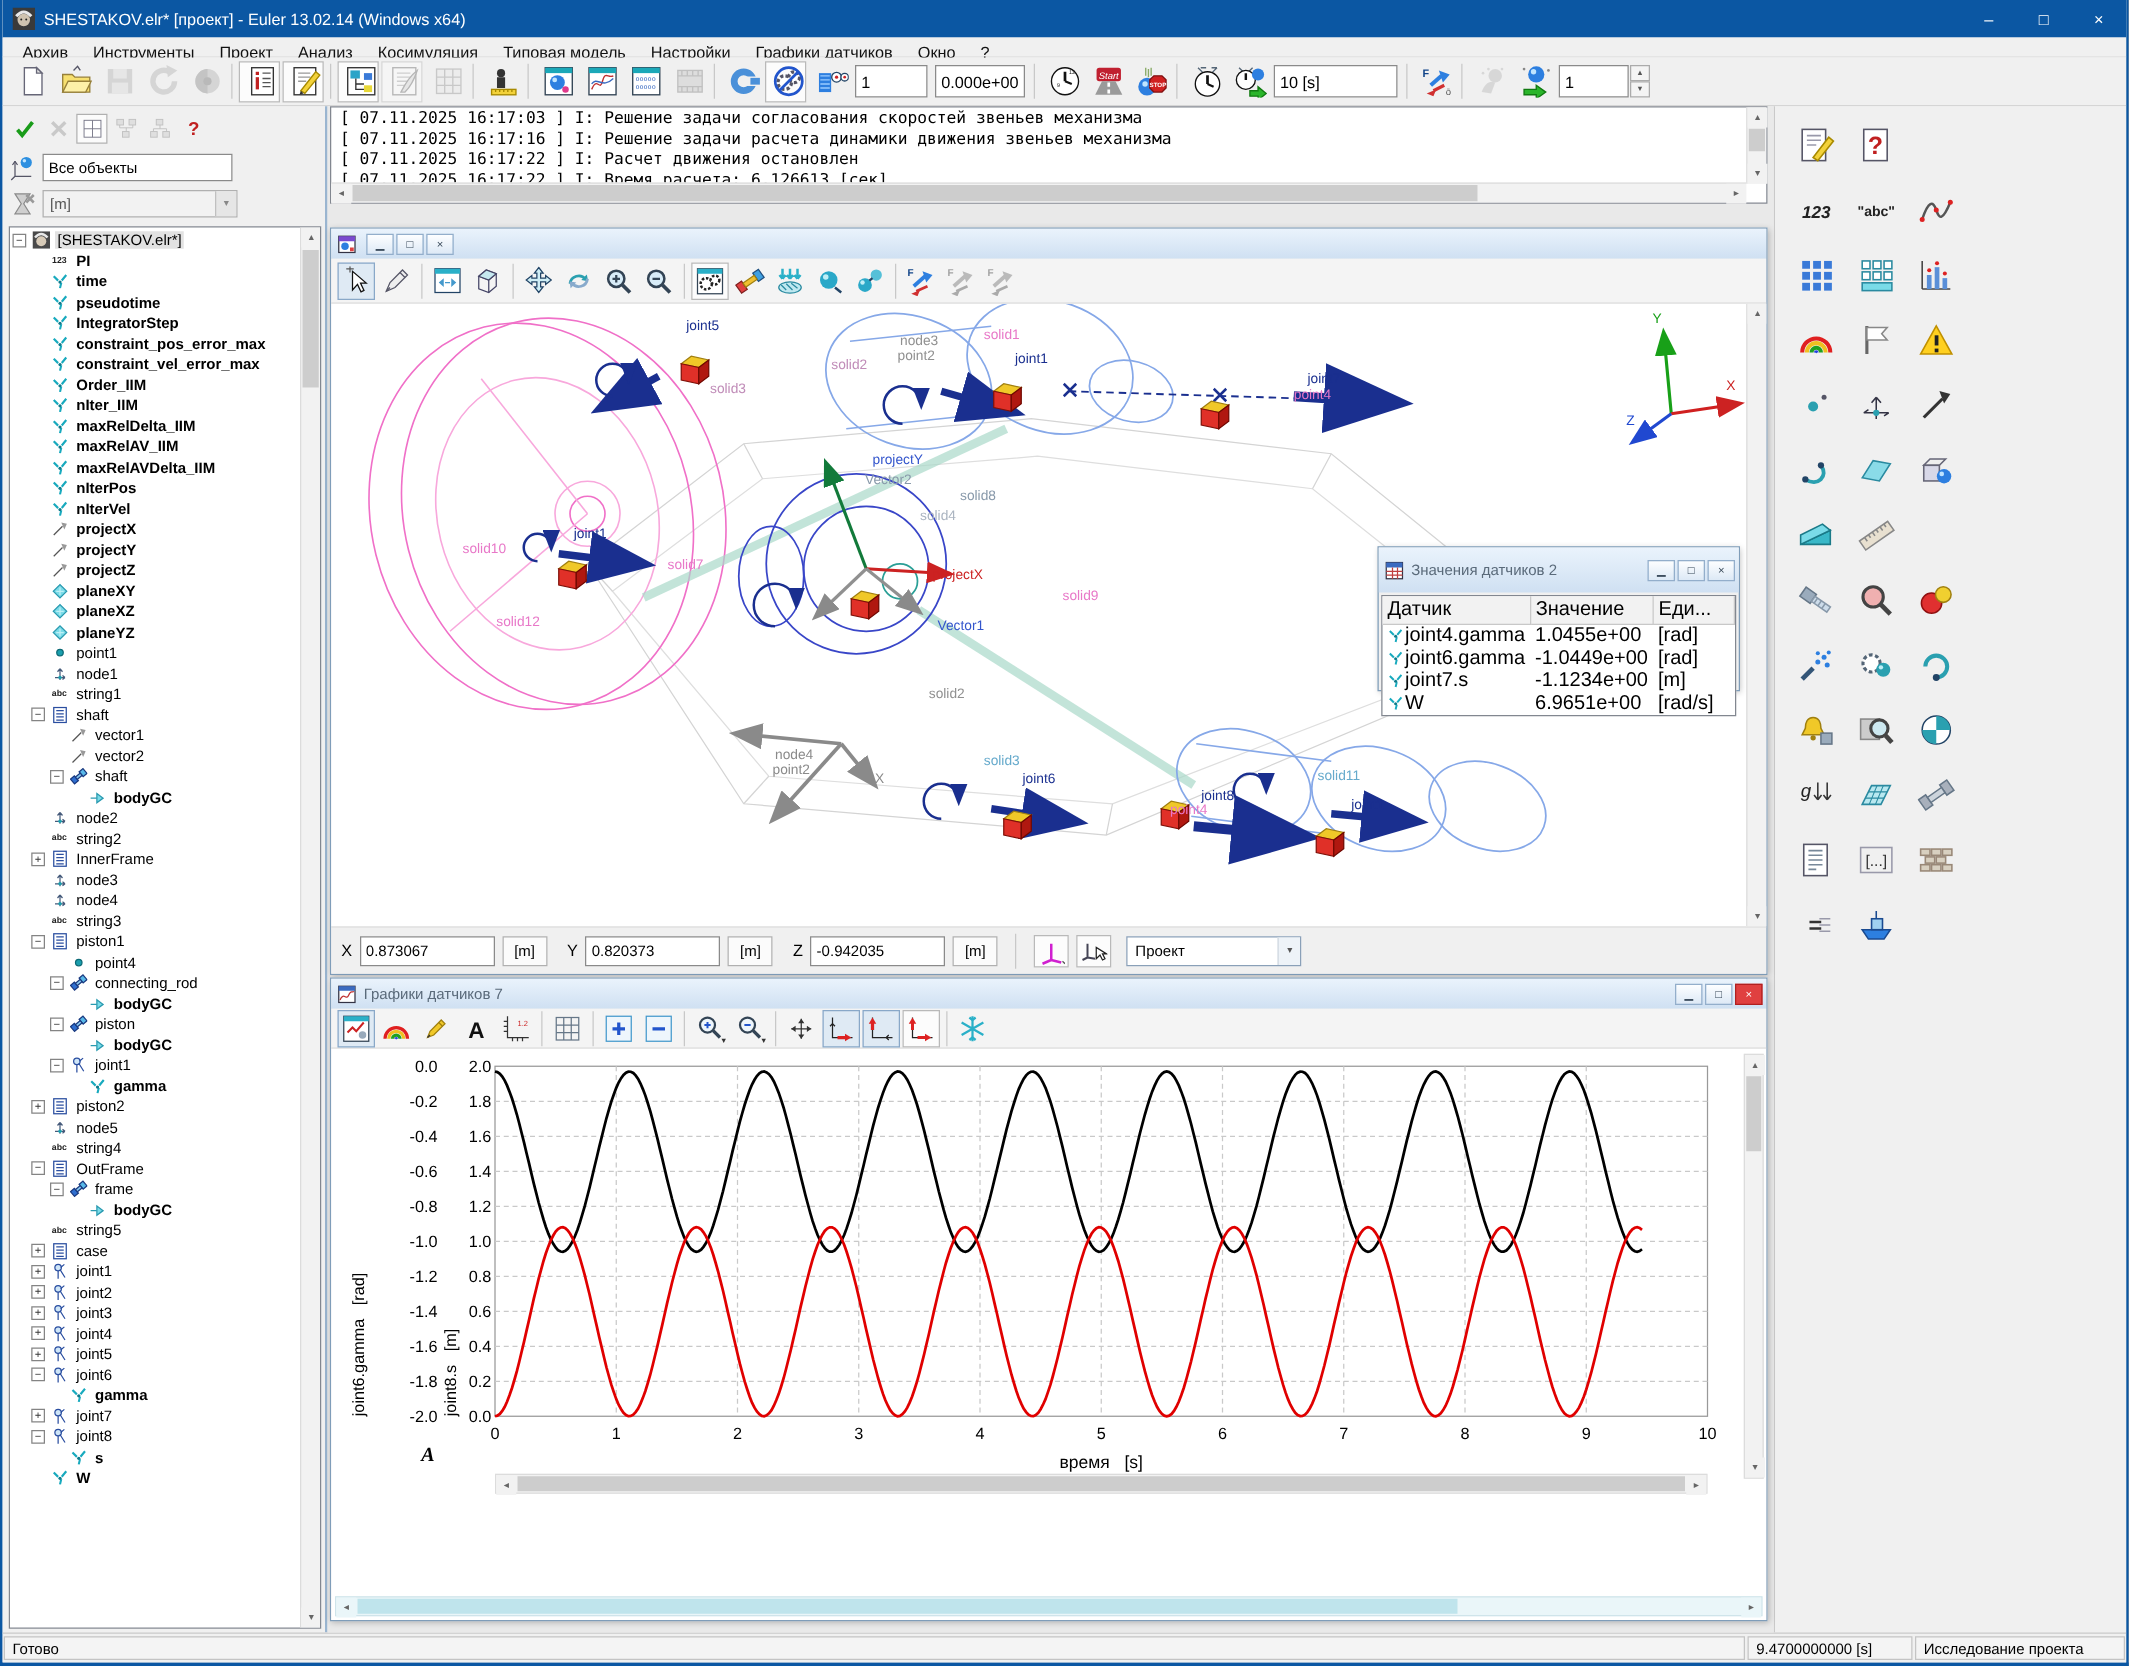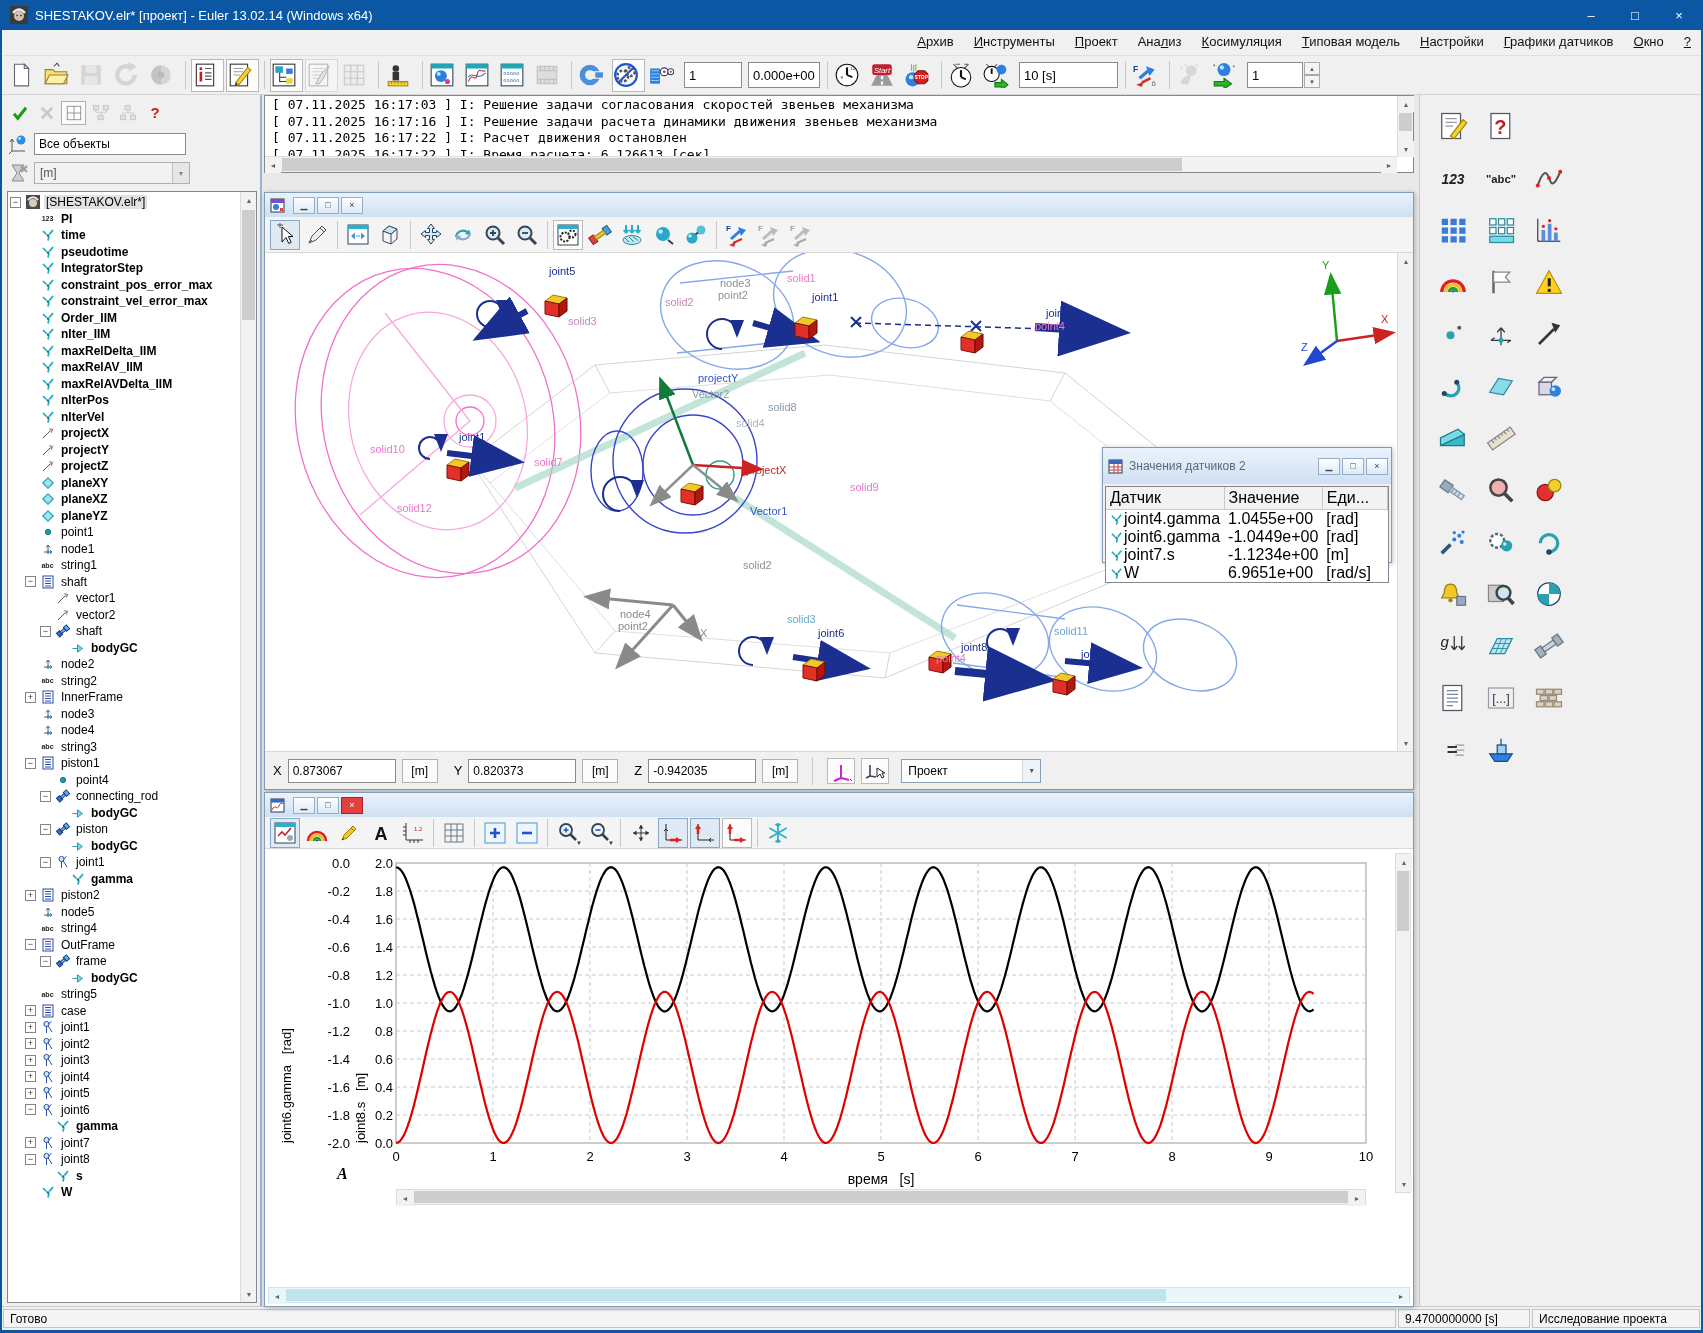--- a/index.html
+++ b/index.html
@@ -5,25 +5,25 @@
   html,body{margin:0;padding:0;background:#444;}
   *{box-sizing:border-box;}
   .app{width:1703px;height:1333px;display:flex;flex-direction:column;font-family:"Liberation Sans",sans-serif;
        border-left:2px solid #0b57a3;border-right:2px solid #0b57a3;border-bottom:3px solid #0b57a3;background:#f0f0f0;overflow:hidden;}
   
   .titlebar{height:30px;background:#0b57a3;color:#fff;display:flex;align-items:center;font-size:13px;flex:0 0 auto;}
   .titlebar .ticon{width:18px;height:18px;margin:0 7px 0 8px;flex:0 0 auto;}
   .titlebar .ttext{flex:1;white-space:nowrap;overflow:hidden;}
   .wbtn{width:44px;height:30px;display:flex;align-items:center;justify-content:center;font-size:13px;color:#fff;}
   
-  .menubar{height:26px;background:#f0f0f0;display:flex;align-items:stretch;padding-left:6px;font-size:13px;border-bottom:1px solid #e0e0e0;flex:0 0 auto;justify-content:flex-end;}
+  .menubar{height:16px;background:#f0f0f0;display:flex;align-items:stretch;padding-left:6px;font-size:13px;border-bottom:1px solid #e0e0e0;flex:0 0 auto;}
   .menu-item{padding:4px 10px 0 10px;color:#111;}
   
   .toolbar{height:39px;background:#f0f0f0;display:flex;align-items:center;padding:2px 4px;border-bottom:1px solid #d5d5d5;flex:0 0 auto;}
-  .tb-btn{width:33px;height:33px;border:1px solid transparent;background:transparent;display:flex;align-items:center;justify-content:flex-start;padding:0;margin:0 1px;}
+  .tb-btn{width:33px;height:33px;border:1px solid transparent;background:transparent;display:flex;align-items:center;justify-content:flex-end;padding:0;margin:0 1px;}
   .tb-btn .ic{width:26px;height:26px;display:block;}
   .tb-btn .ic svg{width:100%;height:100%;}
   .tb-btn.framed{border:1px solid #b9b9b9;background:#fcfcfc;}
   .tb-btn.disabled{filter:grayscale(1);opacity:.45;}
   .tsep{width:1px;height:28px;background:#c8c8c8;margin:0 4px;align-self:center;}
   .tb-input{height:26px;border:1px solid #8a8a8a;font:13px "Liberation Sans",sans-serif;padding:1px 4px;margin:0 3px;background:#fff;}
   .spin{display:flex;flex-direction:column;margin-left:-2px;}
   .spin span{width:16px;height:13px;border:1px solid #ababab;background:#f4f4f4;font-size:6px;color:#555;display:flex;align-items:center;justify-content:center;}
   
   .main{flex:1;display:flex;min-height:0;}
@@ -1627,20 +1627,21 @@
 
       <div class="iwin" style="left:2px;top:697px;width:1150px;height:515px;">
         <div class="cap">
           <span class="cicon">
             <svg viewBox="0 0 15 15">
                 <rect x="1" y="1" width="13" height="13" fill="#fff" stroke="#334"></rect>
                 <rect x="1" y="1" width="13" height="3.6" fill="#3a6ac0"></rect>
                 <path d="M2 12c3-7 5 1 7-4s3-1 4-3" stroke="#c03030" fill="none"></path>
               </svg>
           </span>
+          <span class="ctitle">Графики датчиков 7</span>
           <span class="cbtn">▁</span>
           <span class="cbtn">□</span>
           <span class="cbtn red">×</span>
         </div>
         <div class="vbar" style="height:32px;">
             <button class="v-btn pressed">
               <span class="ic"><svg viewBox="0 0 24 24">
                   <rect x="2" y="2" width="20" height="20" fill="#fff" stroke="#345"></rect>
                   <rect x="2" y="2" width="20" height="4" fill="#2ab0c8"></rect>
                   <path d="M5 15l4-4 3 3 6-7" stroke="#c22" fill="none" stroke-width="1.6"></path>

